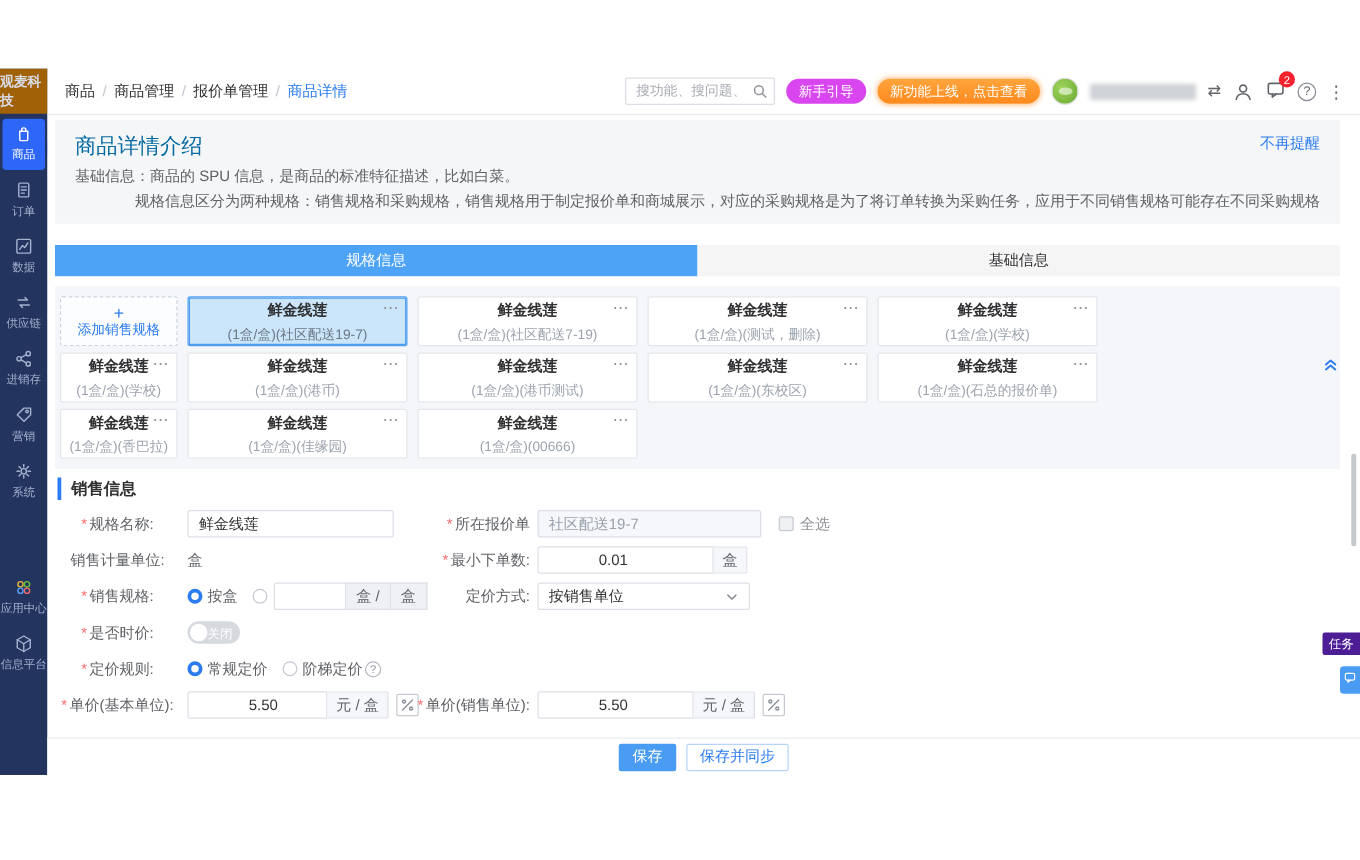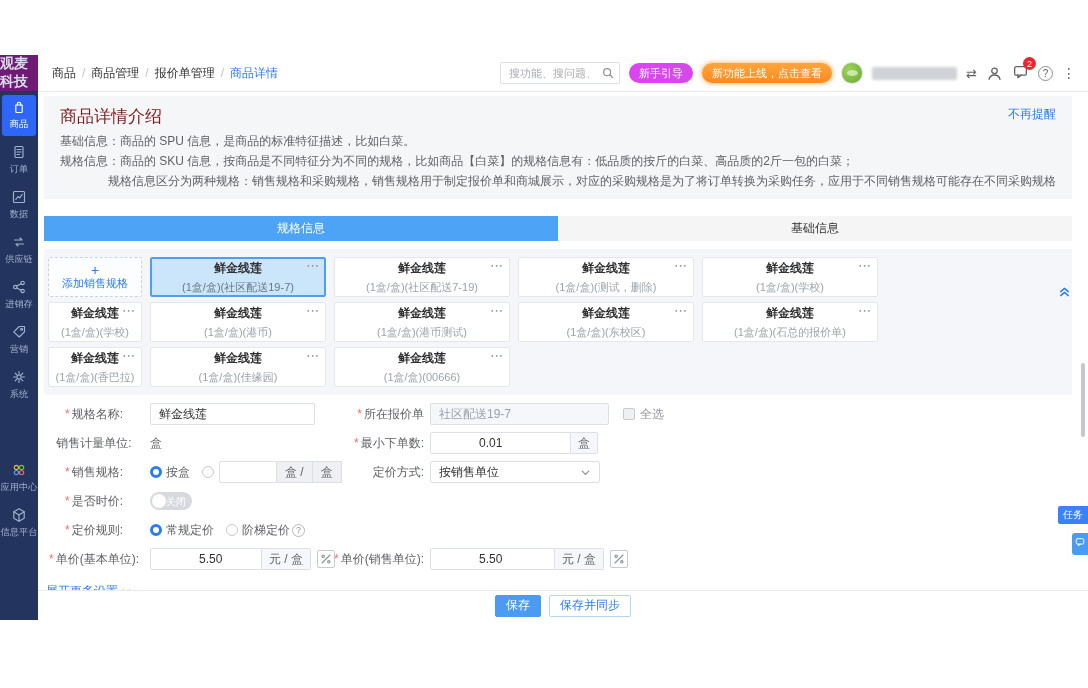--- a/index.html
+++ b/index.html
@@ -3,21 +3,21 @@
 <meta charset="utf-8">
 <style>
   * { margin:0; padding:0; box-sizing:border-box; }
   html,body { width:1088px; height:688px; background:#fff; overflow:hidden;
     font-family:"Liberation Sans","DejaVu Sans",sans-serif; font-size:12px; color:#303133; }
   .app { position:absolute; top:55px; left:0; width:1088px; height:565px; background:#fff; }
 
   
   .sidebar { position:absolute; left:0; top:0; width:38px; height:565px; background:#23345e;
     display:flex; flex-direction:column; }
-  .logo { height:36px; background:#701a75; color:#d8dce8; font-size:14px; font-weight:bold;
+  .logo { height:36px; background:#a16207; color:#d8dce8; font-size:11px; font-weight:bold;
     display:flex; align-items:center; justify-content:center; letter-spacing:0; }
   .menu { display:flex; flex-direction:column; }
   .m-item { margin:4px 2px 0; padding:4px 0 5px; border-radius:3px; color:#a3b1cf;
     display:flex; flex-direction:column; align-items:center; gap:2px; cursor:pointer; }
   .m-item .ic { width:16px; height:16px; }
   .m-item .m-label { font-size:10px; transform:scale(.92); white-space:nowrap; }
   .m-item.active { background:#2e66f7; color:#fff; }
   .m-gap { height:48px; }
   .active-arrow { position:absolute; left:38px; top:57px; width:0; height:0;
     border-top:6px solid transparent; border-bottom:6px solid transparent; border-left:6px solid #2e66f7; }
@@ -48,21 +48,21 @@
   .msg-wrap { position:relative; cursor:pointer; }
   .badge { position:absolute; top:-6px; right:-7px; min-width:13px; height:13px; border-radius:7px;
     background:#f5222d; color:#fff; font-size:9px; display:flex; align-items:center; justify-content:center; padding:0 3px; }
   .help-circ { width:15px; height:15px; border:1px solid #8b8f96; border-radius:50%; color:#5f6368;
     font-size:10px; display:flex; align-items:center; justify-content:center; cursor:pointer; }
   .kebab { color:#5f6368; font-size:14px; cursor:pointer; }
 
   
   .content { position:absolute; left:38px; top:37px; right:0; bottom:0; overflow:hidden; background:#fff; }
   .intro { margin:4px 16px 0 6px; background:#f5f6f8; padding:9px 16px 11px; position:relative; }
-  .intro-title { font-size:17px; color:#7f1d1d; }
+  .intro-title { font-size:17px; color:#0369a1; }
   .intro-line { font-size:12px; color:#606266; margin-top:6px; line-height:14px; white-space:nowrap;
     overflow:hidden; }
   .intro-line.indent { padding-left:48px; }
   .dismiss { position:absolute; right:16px; top:10px; color:#2a7cf0; cursor:pointer; }
 
   .tabs { margin:17px 16px 0 6px; display:flex; height:25px; }
   .tab { flex:1; display:flex; align-items:center; justify-content:center; font-size:12px;
     background:#f5f5f6; color:#303133; cursor:pointer; }
   .tab.active { background:#4da3f5; color:#fff; }
 
@@ -120,21 +120,21 @@
   .footer { position:absolute; left:38px; right:0; bottom:0; height:30px; background:#fff;
     border-top:1px solid #e8eaed; display:flex; align-items:center; justify-content:center; gap:8px; }
   .btn { height:22px; border-radius:2px; font-size:12px; display:flex; align-items:center;
     padding:0 10px; cursor:pointer; }
   .btn-primary { background:#4a9cf2; color:#fff; border:1px solid #4a9cf2; }
   .btn-plain { background:#fff; color:#2a7cf0; border:1px solid #b8d4f5; }
 
   
   .collapse-ic { position:absolute; right:16px; top:228px; width:15px; height:15px; color:#2a7cf0; cursor:pointer; }
   .scroll-thumb { position:absolute; right:3px; top:308px; width:4px; height:74px; border-radius:2px; background:#c4c7cc; }
-  .task-tab { position:absolute; right:0; top:451px; background:#3b82f6; color:#fff; font-size:10px;
+  .task-tab { position:absolute; right:0; top:451px; background:#4c1d95; color:#fff; font-size:10px;
     padding:2px 5px; border-radius:2px 0 0 2px; cursor:pointer; }
   .service-tab { position:absolute; right:0; top:478px; width:16px; background:#4a9cf2; color:#fff;
     border-radius:3px 0 0 3px; padding:4px 0 6px; display:flex; flex-direction:column; align-items:center; gap:2px; cursor:pointer; }
   .service-tab .s-text { writing-mode:vertical-rl; text-orientation:upright; font-size:10px; line-height:14px; }
   .service-tab svg { width:10px; height:10px; }
 </style>
 </head>
 <body>
 
 <div class="app">
@@ -245,21 +245,20 @@
       <span class="kebab">⋮</span>
     </div>
   </div>
 
   <div class="content">
 
     <div class="intro">
       <div class="intro-title">商品详情介绍</div>
       <div id="intro-lines">
           <div class="intro-line">基础信息：商品的 SPU 信息，是商品的标准特征描述，比如白菜。</div>
-          <div class="intro-line">规格信息：商品的 SKU 信息，按商品是不同特征分为不同的规格，比如商品【白菜】的规格信息有：低品质的按斤的白菜、高品质的2斤一包的白菜；</div>
           <div class="intro-line indent">规格信息区分为两种规格：销售规格和采购规格，销售规格用于制定报价单和商城展示，对应的采购规格是为了将订单转换为采购任务，应用于不同销售规格可能存在不同采购规格的情况。</div>
         </div>
       <span class="dismiss">不再提醒</span>
     </div>
 
     <div class="tabs">
       <div class="tab active">规格信息</div>
       <div class="tab">基础信息</div>
     </div>
 
@@ -325,20 +324,21 @@
     <div class="card-sub">(1盒/盒)(佳缘园)</div>
           </div>
           <div class="card">
             <span class="dots">⋯</span>
     <div class="card-name">鲜金线莲</div>
     <div class="card-sub">(1盒/盒)(00666)</div>
           </div>
         </div>
     </div>
 
+    <div class="section-title">销售信息</div>
 
     <div class="form">
 
       <div class="lab req">规格名称:</div>
       <div class="ctl">
           <input class="txt" style="width: 165px;" value="鲜金线莲">
         </div>
       <div class="lab2 req">所在报价单</div>
       <div class="ctl">
         <input class="txt" style="width: 179px;" disabled="" value="社区配送19-7">

